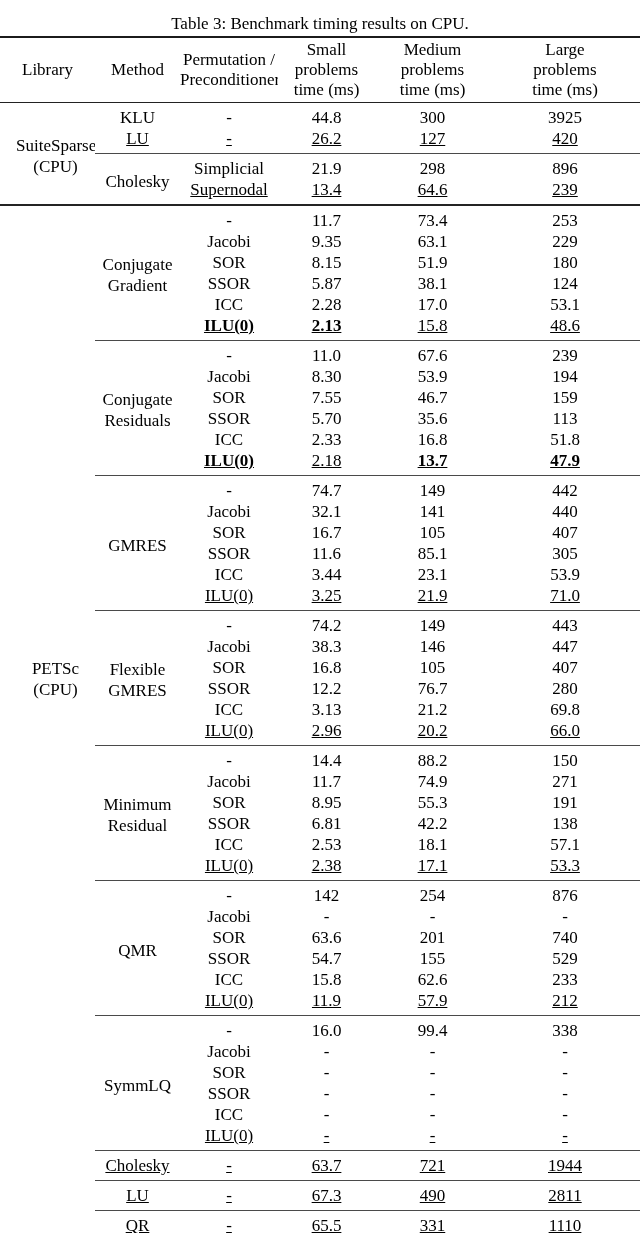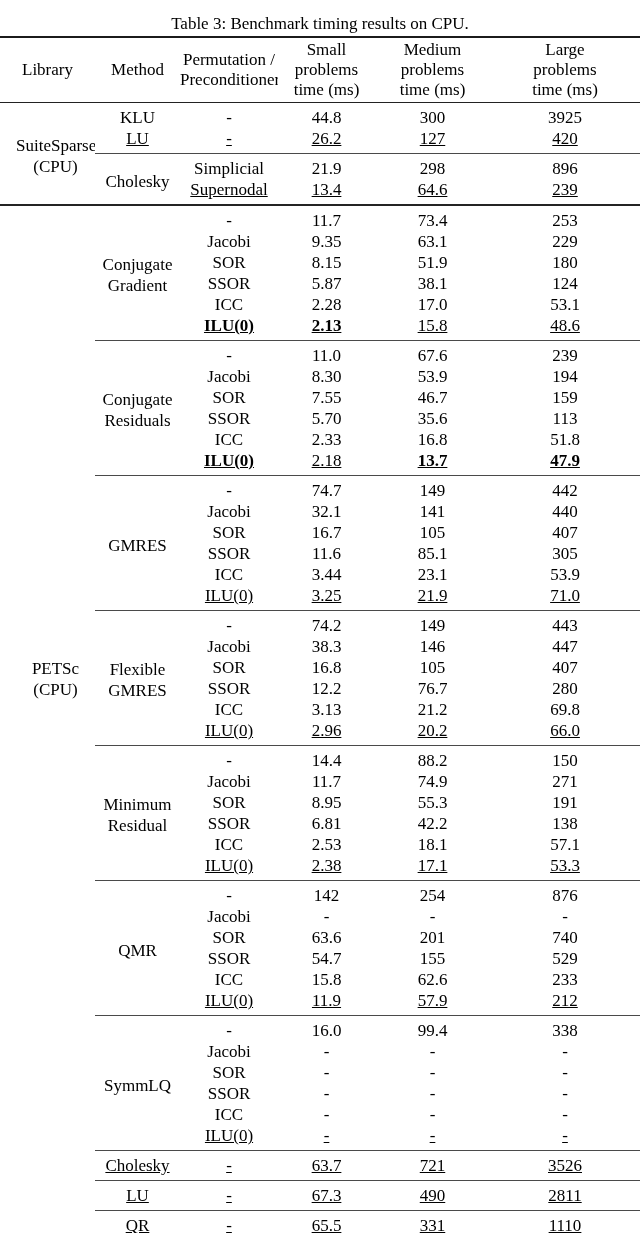--- a/index.html
+++ b/index.html
@@ -397,21 +397,21 @@
         <td>-</td>
         <td>-</td>
       </tr>
       <tr class="cmid gstart gend">
         <td rowspan="1">
           <div>Cholesky</div>
         </td>
         <td>-</td>
         <td>63.7</td>
         <td>721</td>
-        <td>3526</td>
+        <td>1944</td>
       </tr>
       <tr class="cmid gstart gend">
         <td rowspan="1">
           <div>LU</div>
         </td>
         <td>-</td>
         <td>67.3</td>
         <td>490</td>
         <td>2811</td>
       </tr>

